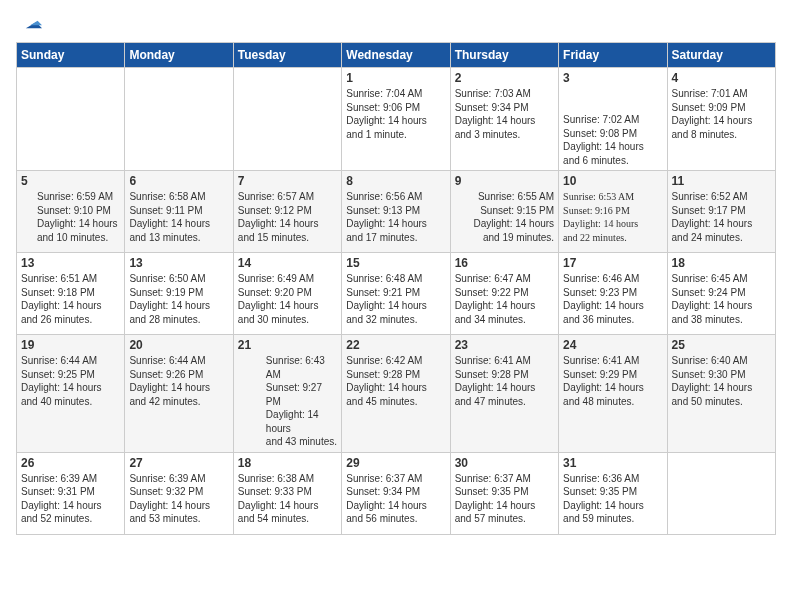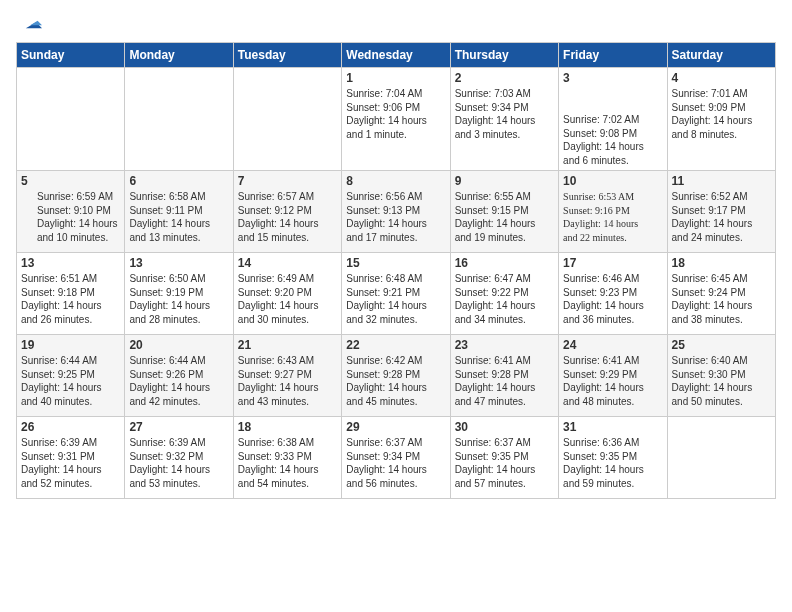--- a/index.html
+++ b/index.html
@@ -190,21 +190,21 @@
           </td>
           <td>
             <span class="day-num">8</span>
             <div class="cell-content" style="white-space: pre-line;">Sunrise: 6:56 AM
 Sunset: 9:13 PM
 Daylight: 14 hours
 and 17 minutes.</div>
           </td>
           <td>
             <span class="day-num">9</span>
-            <div class="cell-content" style="white-space: pre-line;">Sunrise: 6:55 AM
+            <div class="cell-content" style="white-space: pre-line; text-align: right;">Sunrise: 6:55 AM
 Sunset: 9:15 PM
 Daylight: 14 hours
 and 19 minutes.</div>
           </td>
           <td>
             <span class="day-num">10</span>
             <div class="cell-content" style="white-space: pre-line; font-family: Liberation Serif, serif;">Sunrise: 6:53 AM
 Sunset: 9:16 PM
 Daylight: 14 hours
 and 22 minutes.</div>
@@ -278,21 +278,21 @@
           </td>
           <td>
             <span class="day-num">20</span>
             <div class="cell-content" style="white-space: pre-line;">Sunrise: 6:44 AM
 Sunset: 9:26 PM
 Daylight: 14 hours
 and 42 minutes.</div>
           </td>
           <td>
             <span class="day-num">21</span>
-            <div class="cell-content" style="white-space: pre-line;">Sunrise: 6:43 AM
+            <div class="cell-content" style="white-space: pre-line; margin-left: 28px;">Sunrise: 6:43 AM
 Sunset: 9:27 PM
 Daylight: 14 hours
 and 43 minutes.</div>
           </td>
           <td>
             <span class="day-num">22</span>
             <div class="cell-content" style="white-space: pre-line;">Sunrise: 6:42 AM
 Sunset: 9:28 PM
 Daylight: 14 hours
 and 45 minutes.</div>

